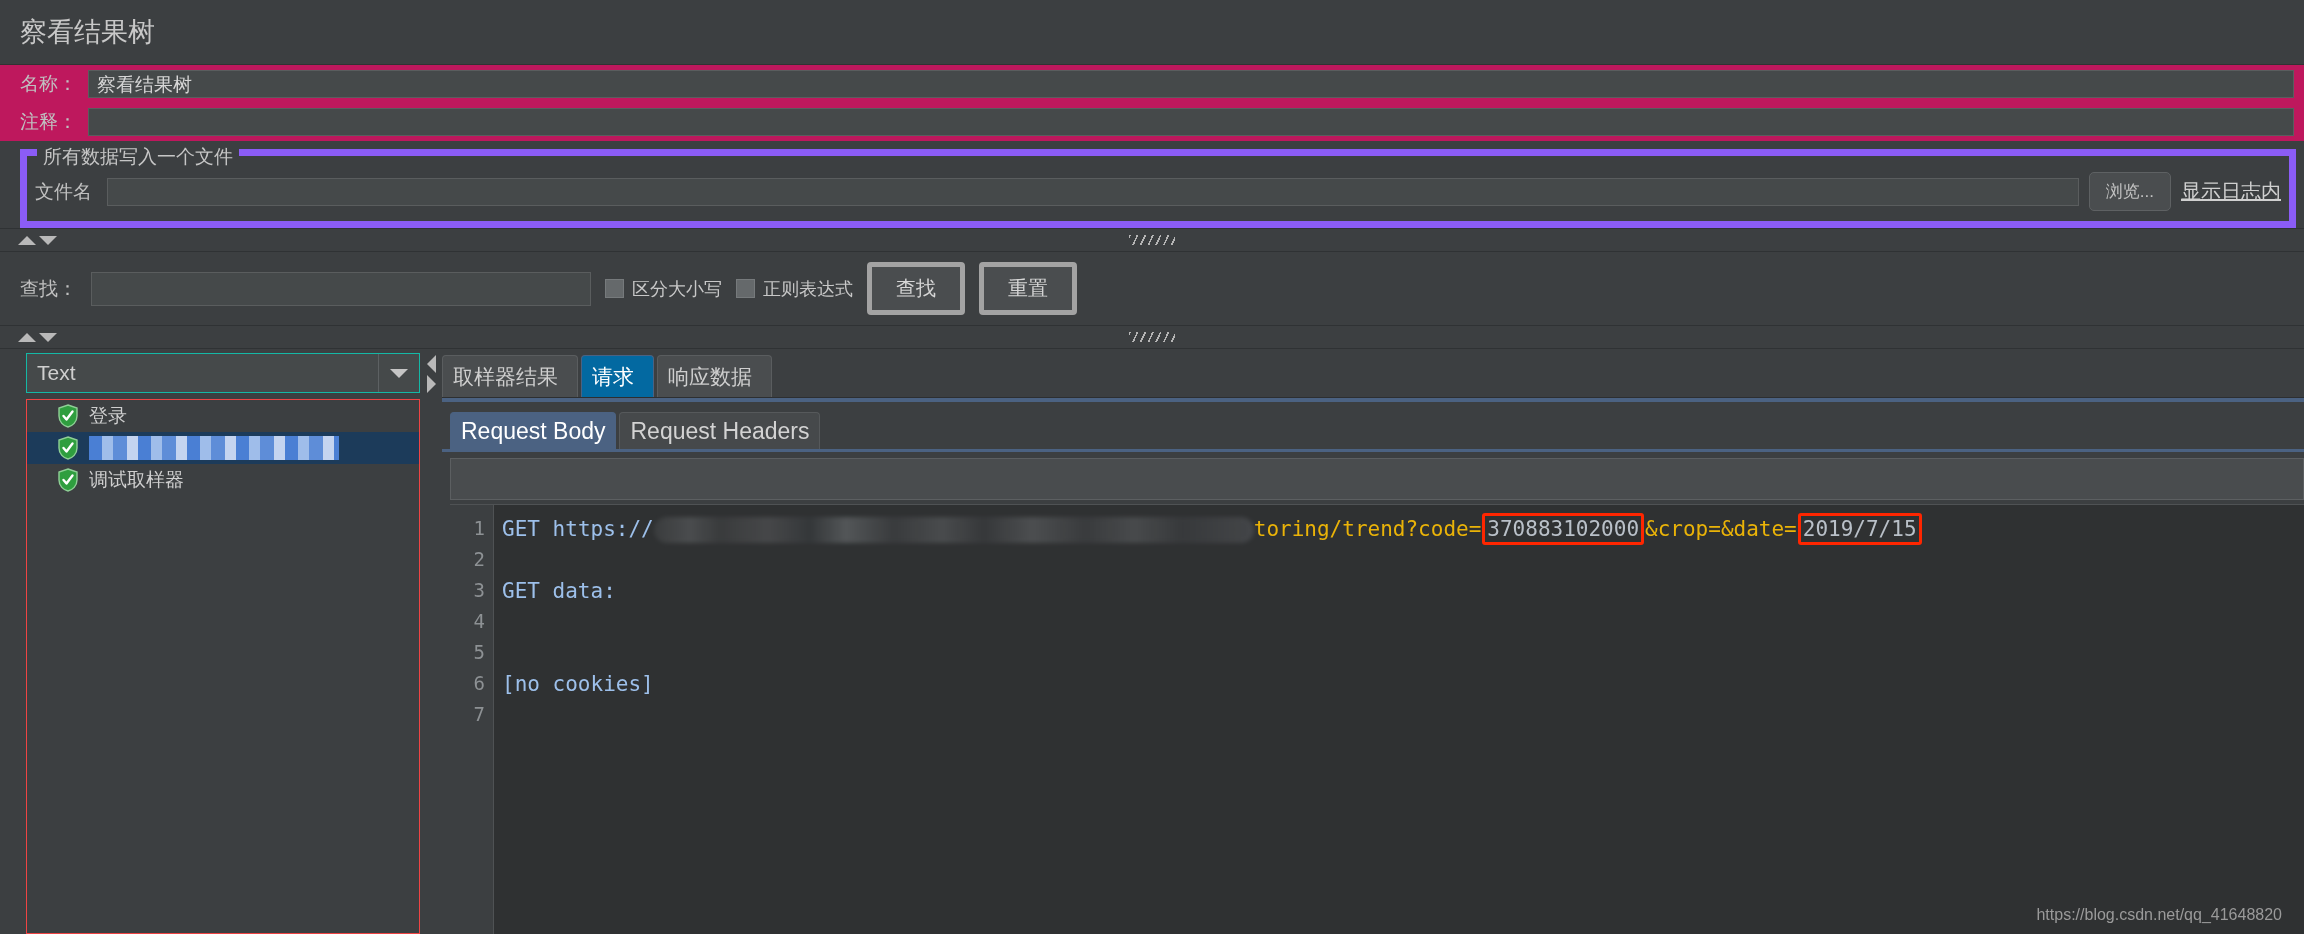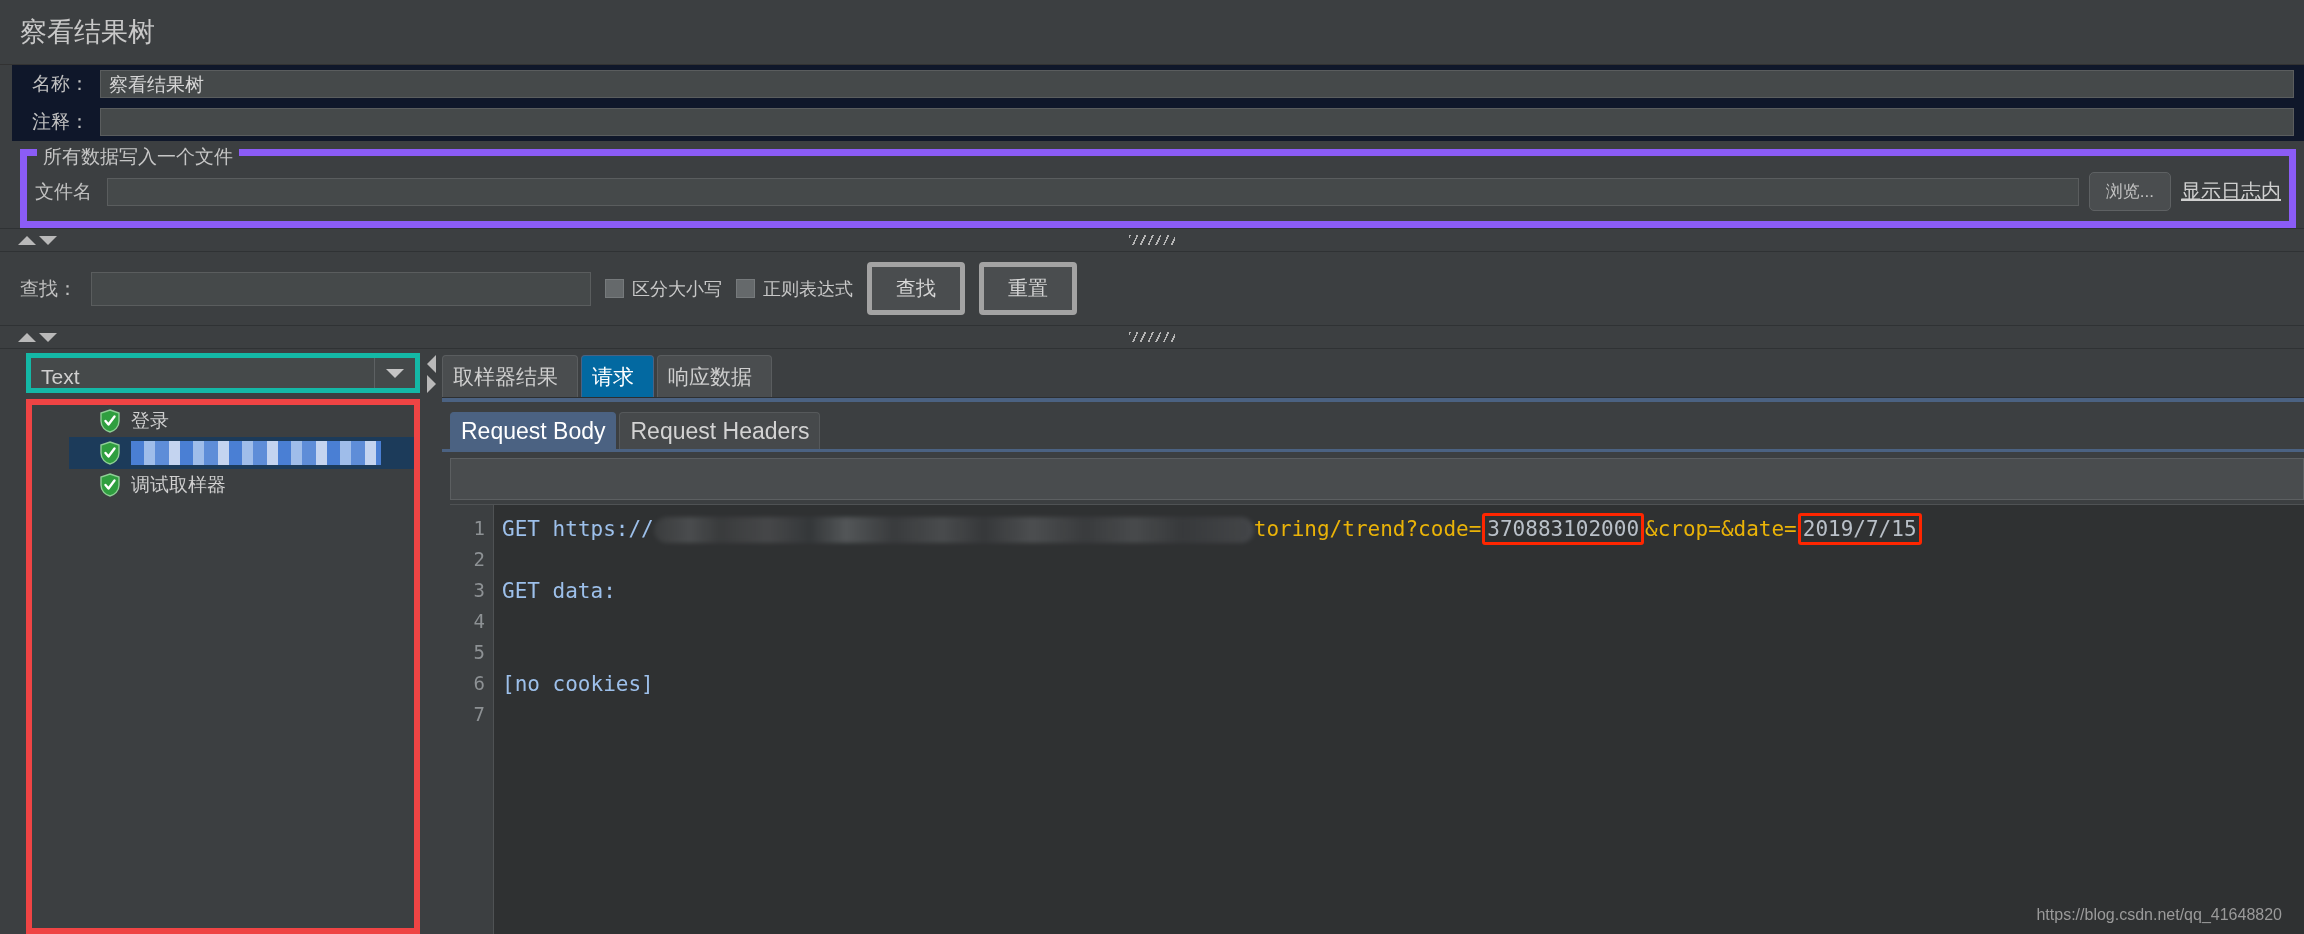--- a/index.html
+++ b/index.html
@@ -30,22 +30,21 @@
     padding: 14px 0 14px 20px;
     background: #3c3f41;
     border-bottom: 1px solid #323232;
   }
 
   .form-row {
     display: flex;
     align-items: center;
     padding: 0 10px 0 20px;
     height: 38px;
-    background: #0f172a;
-    margin-left: 12px;
+    background: #be185d;
   }
   .form-label {
     font-size: 19px;
     color: #c0c0c0;
     width: 68px;
     flex: 0 0 auto;
   }
   .text-field {
     flex: 1 1 auto;
     height: 28px;
@@ -197,21 +196,21 @@
     flex: 0 0 auto;
     display: flex;
     flex-direction: column;
     min-width: 0;
   }
   .combo {
     display: flex;
     align-items: stretch;
     height: 40px;
     background: #45494a;
-    border: 5px solid #14b8a6;
+    border: 1px solid #14b8a6;
     box-sizing: border-box;
     margin: 4px 0 6px 6px;
   }
   .combo-value {
     flex: 1 1 auto;
     font-size: 21px;
     color: #cfcfcf;
     line-height: 38px;
     padding-left: 10px;
   }
@@ -224,25 +223,24 @@
   }
   .arrow-down {
     width: 0; height: 0;
     border-left: 9px solid transparent;
     border-right: 9px solid transparent;
     border-top: 9px solid #c5c5c5;
   }
   .tree {
     flex: 1 1 auto;
     background: #3c3f41;
-    border: 6px solid #ef4444;
+    border: 1px solid #ef4444;
     margin: 0 0 0 6px;
     overflow: hidden;
     min-height: 0;
-    padding-left: 37px;
   }
   .tree-item {
     display: flex;
     align-items: center;
     gap: 10px;
     height: 32px;
     padding-left: 30px;
   }
   .tree-item.selected { background: #1c3b5a; }
   .shield { width: 22px; height: 24px; flex: 0 0 auto; }

